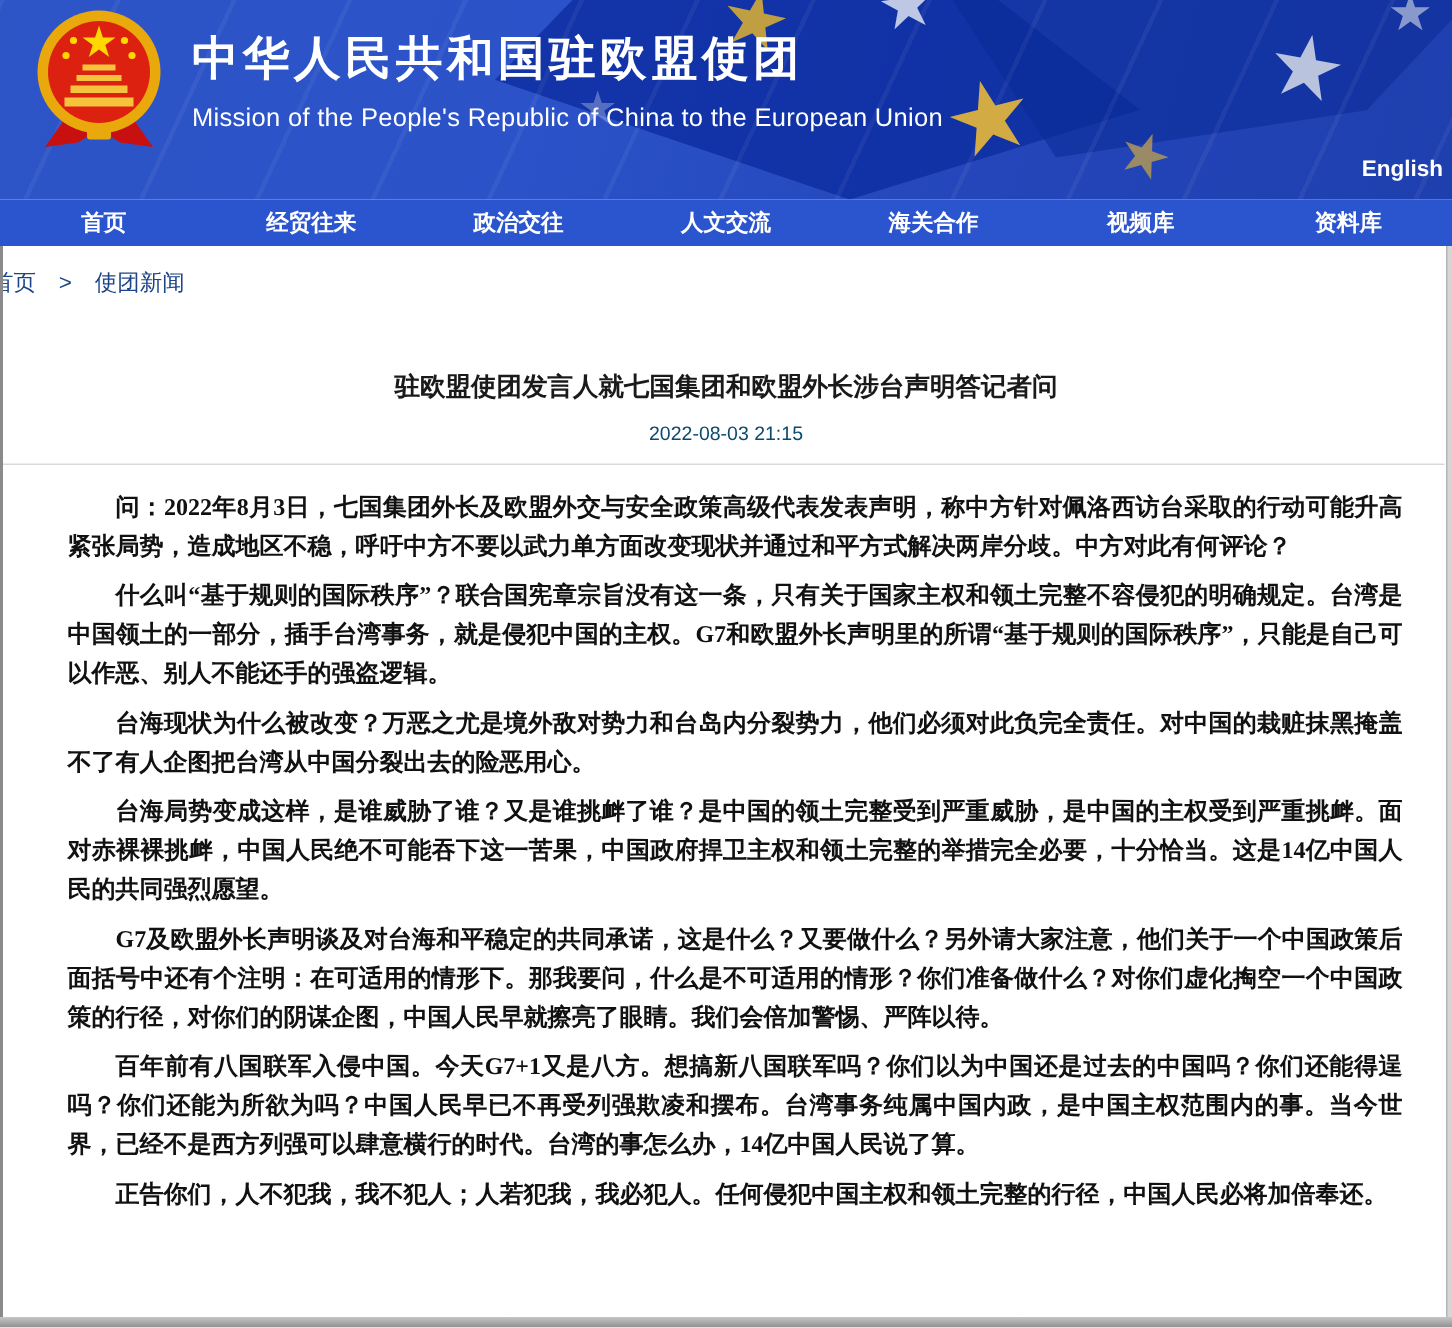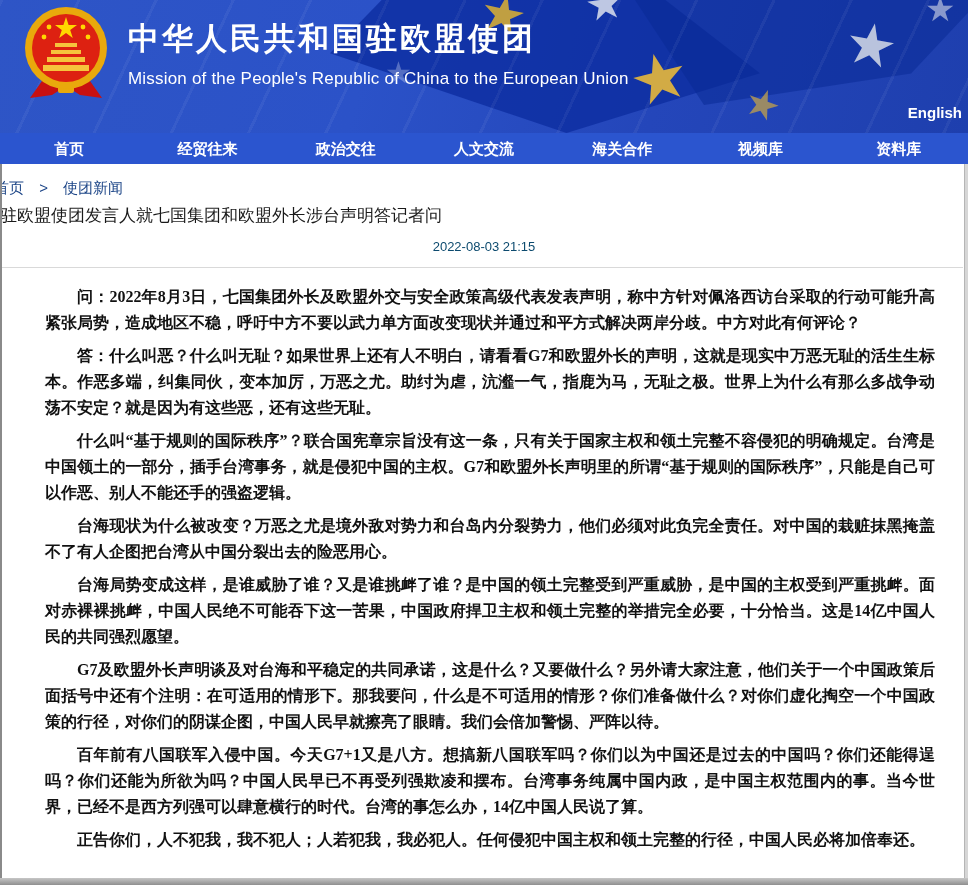--- a/index.html
+++ b/index.html
@@ -35,21 +35,21 @@
              font-size:15px;cursor:pointer;padding-left:12px;}
   
   .navbar{height:31px;background:#2b55cf;display:flex;align-items:center;}
   .nav-item{flex:1;text-align:center;color:#fff;font-weight:700;font-size:15px;cursor:pointer;
             line-height:31px;}
   
   .breadcrumb{padding:15px 0 6px 0;margin-left:-6px;font-size:15px;color:#1c4587;}
   .breadcrumb .crumb{cursor:pointer;}
   .breadcrumb .sep{margin:0 11px;color:#1c4587;}
   
-  .article-title{font-size:17px;font-weight:400;color:#1a1a1a;}
+  .article-title{margin-top:42px;text-align:center;font-size:17px;font-weight:700;color:#1a1a1a;}
   .article-date{margin-top:12px;text-align:center;font-size:13px;color:#0c4a6e;}
   .title-divider{margin-top:13px;border-bottom:1px solid #d9d9d9;width:963px;}
   .article-body{
     padding:16px 33px 0 45px;font-size:16px;line-height:26px;color:#111;text-align:justify;
     font-family:"Liberation Serif","DejaVu Serif",serif;font-weight:600;
   }
   .article-body p{margin:0 0 7px 0;text-indent:2em;}
   
   .edge-left{position:absolute;left:0;top:164px;bottom:7px;width:2px;background:#8a8a8a;}
   .edge-right{position:absolute;right:0;top:164px;bottom:7px;width:3px;background:#d6d6d6;
@@ -114,21 +114,20 @@
   <span class="sep">&gt;</span>
   <span class="crumb">使团新闻</span>
 </div>
 
 <div>
   <div class="article-title">驻欧盟使团发言人就七国集团和欧盟外长涉台声明答记者问</div>
   <div class="article-date">2022-08-03 21:15</div>
   <div class="title-divider"></div>
   <div class="article-body">
     <p>问：2022年8月3日，七国集团外长及欧盟外交与安全政策高级代表发表声明，称中方针对佩洛西访台采取的行动可能升高紧张局势，造成地区不稳，呼吁中方不要以武力单方面改变现状并通过和平方式解决两岸分歧。中方对此有何评论？</p>
-    <p>答：什么叫恶？什么叫无耻？如果世界上还有人不明白，请看看G7和欧盟外长的声明，这就是现实中万恶无耻的活生生标本。作恶多端，纠集同伙，变本加厉，万恶之尤。助纣为虐，沆瀣一气，指鹿为马，无耻之极。世界上为什么有那么多战争动荡不安定？就是因为有这些恶，还有这些无耻。</p>
     <p>什么叫“基于规则的国际秩序”？联合国宪章宗旨没有这一条，只有关于国家主权和领土完整不容侵犯的明确规定。台湾是中国领土的一部分，插手台湾事务，就是侵犯中国的主权。G7和欧盟外长声明里的所谓“基于规则的国际秩序”，只能是自己可以作恶、别人不能还手的强盗逻辑。</p>
     <p>台海现状为什么被改变？万恶之尤是境外敌对势力和台岛内分裂势力，他们必须对此负完全责任。对中国的栽赃抹黑掩盖不了有人企图把台湾从中国分裂出去的险恶用心。</p>
     <p>台海局势变成这样，是谁威胁了谁？又是谁挑衅了谁？是中国的领土完整受到严重威胁，是中国的主权受到严重挑衅。面对赤裸裸挑衅，中国人民绝不可能吞下这一苦果，中国政府捍卫主权和领土完整的举措完全必要，十分恰当。这是14亿中国人民的共同强烈愿望。</p>
     <p>G7及欧盟外长声明谈及对台海和平稳定的共同承诺，这是什么？又要做什么？另外请大家注意，他们关于一个中国政策后面括号中还有个注明：在可适用的情形下。那我要问，什么是不可适用的情形？你们准备做什么？对你们虚化掏空一个中国政策的行径，对你们的阴谋企图，中国人民早就擦亮了眼睛。我们会倍加警惕、严阵以待。</p>
     <p>百年前有八国联军入侵中国。今天G7+1又是八方。想搞新八国联军吗？你们以为中国还是过去的中国吗？你们还能得逞吗？你们还能为所欲为吗？中国人民早已不再受列强欺凌和摆布。台湾事务纯属中国内政，是中国主权范围内的事。当今世界，已经不是西方列强可以肆意横行的时代。台湾的事怎么办，14亿中国人民说了算。</p>
     <p>正告你们，人不犯我，我不犯人；人若犯我，我必犯人。任何侵犯中国主权和领土完整的行径，中国人民必将加倍奉还。</p>
   </div>
 </div>
 
 <div class="edge-left"></div>

